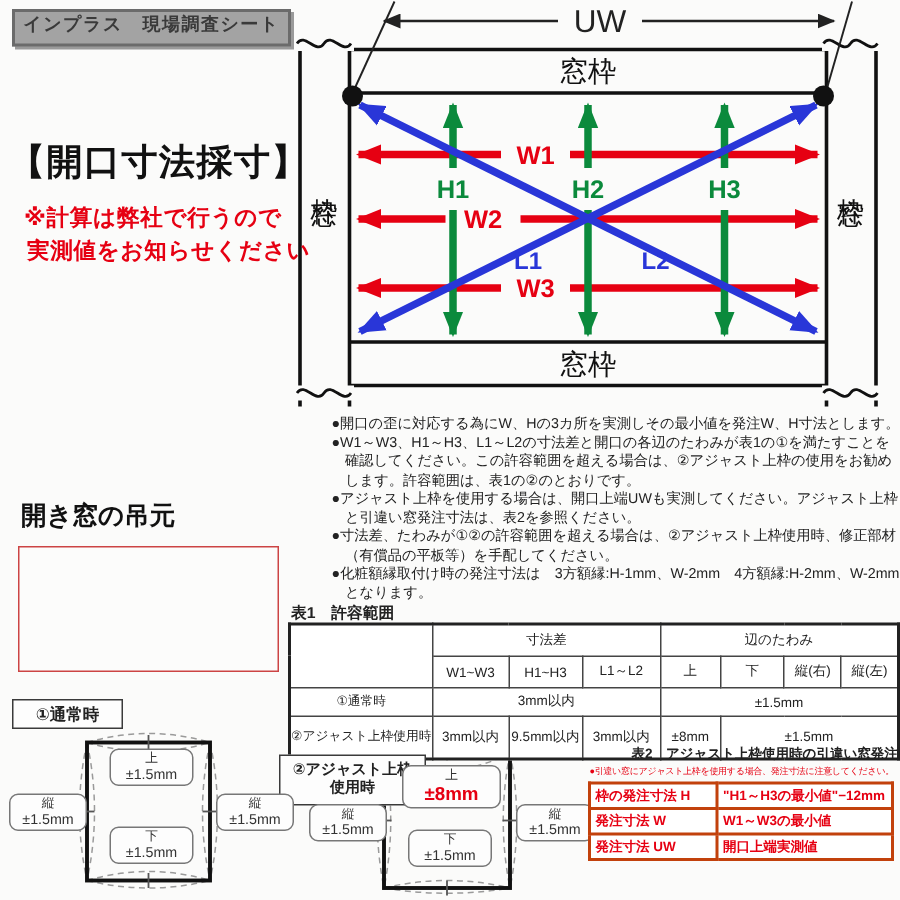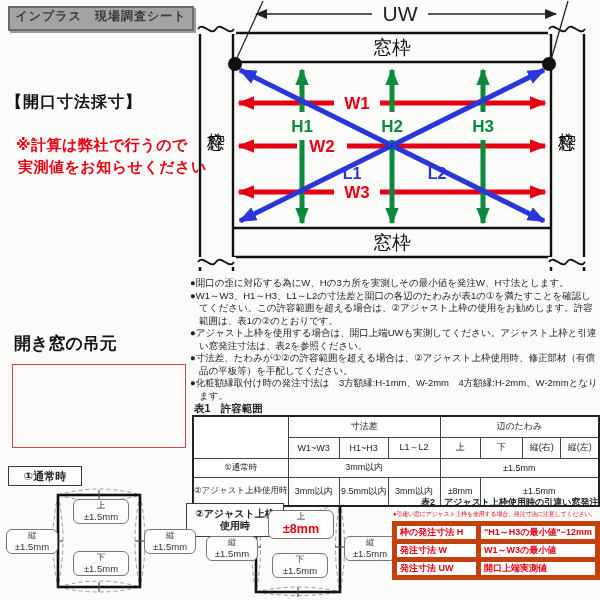--- a/index.html
+++ b/index.html
@@ -3,27 +3,27 @@
 <meta charset="utf-8">
 <style>
   html,body{margin:0;padding:0;}
   body{width:600px;height:600px;position:relative;background:#fbfbfa;
        font-family:"Liberation Sans","DejaVu Sans",sans-serif;color:#1c1c1c;overflow:hidden;}
   .abs{position:absolute;}
   
   .hdr{left:8px;top:6px;width:182px;height:21px;border:2px solid #6b6b6b;
        box-shadow:2px 2px 0 #9a9a9a;background:#a3a3a3;display:flex;align-items:flex-start;justify-content:center;
        font-size:12px;font-weight:bold;color:#3a3a3a;letter-spacing:1px;}
-  .pgtitle{left:6px;top:92px;font-size:16px;font-weight:bold;letter-spacing:1px;color:#111;}
+  .pgtitle{left:6px;top:92px;font-size:24px;font-weight:bold;letter-spacing:1px;color:#111;}
   .note{color:#e60012;font-weight:bold;font-size:15px;letter-spacing:.5px;}
   .note1{left:16px;top:136px;}
   .note2{left:18px;top:158px;}
   
   .bullets{left:190px;top:277px;width:410px;font-size:9.5px;line-height:1.32;color:#222;}
-  .bullets div{text-indent:-0.95em;padding-left:0.95em;}
+  .bullets div{text-indent:-0.95em;padding-left:0.95em;margin-left:31px;}
   
   .t1title{left:194px;top:402px;font-size:10.5px;font-weight:bold;color:#222;}
   table{border-collapse:collapse;table-layout:fixed;background:#fff;}
   .t1{left:192px;top:415px;}
   .t1 td{border:1px solid #444;text-align:center;font-size:9px;color:#222;padding:0;overflow:hidden;white-space:nowrap;}
   .t1{border:2px solid #222;}
   .t1 .lblcol{font-size:8.5px;}
   
   .hingetitle{left:14px;top:332px;font-size:17px;font-weight:bold;color:#111;}
   .hingebox{left:12px;top:364px;width:172px;height:82px;border:1px solid #cc4444;background:#fcfcfb;}
@@ -35,21 +35,21 @@
   
   .chip{border:1px solid #777;border-radius:6px;background:#fdfdfd;text-align:center;
         padding:1px 3px;color:#333;}
   .chip-l{font-size:8.5px;line-height:1.15;}
   .chip-v{font-size:9.5px;line-height:1.2;}
   .chip-v.big-red{color:#e60012;font-weight:bold;font-size:12.5px;}
   
   .t2title{left:392px;top:496px;font-size:9px;font-weight:bold;color:#222;white-space:nowrap;margin-left:29px;}
   .t2note{left:393px;top:510px;font-size:6px;color:#e60012;letter-spacing:-0.2px;white-space:nowrap;}
   .t2{left:392px;top:521px;border:2px solid #cc2222;}
-  .t2 td{border:5px solid #c2410c;font-size:9px;font-weight:bold;color:#e60012;
+  .t2 td{border:2px solid #c2410c;font-size:9px;font-weight:bold;color:#e60012;
          padding:0 3px;white-space:nowrap;overflow:hidden;text-align:left;}
   svg{position:absolute;left:0;top:0;}
   svg text{font-family:"Liberation Sans","DejaVu Sans",sans-serif;}
 </style>
 </head>
 <body>
 
 <svg width="600" height="600" viewBox="0 0 600 600">
   <defs>
     <marker id="aR" viewBox="0 0 10 8" refX="9" refY="4" markerWidth="3.4" markerHeight="2.8" orient="auto-start-reverse" markerUnits="strokeWidth">

